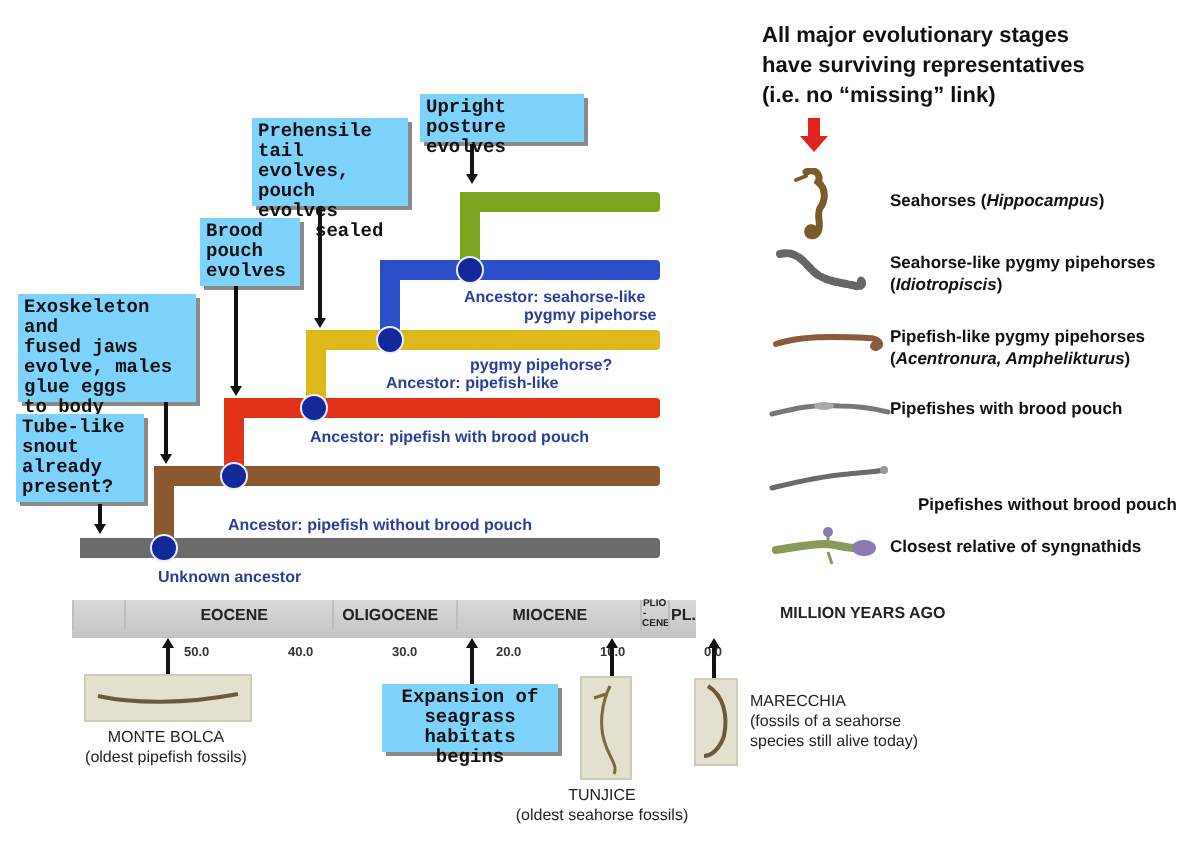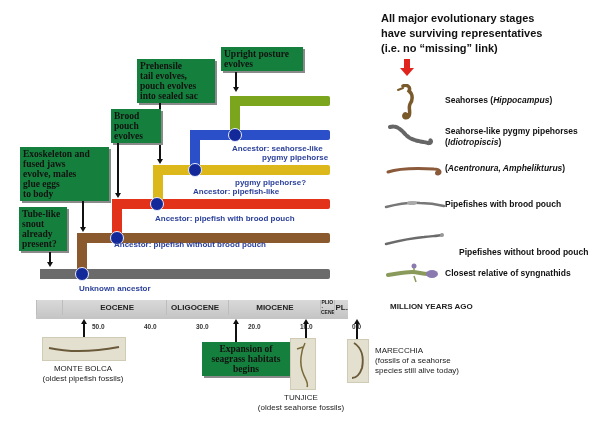--- a/index.html
+++ b/index.html
@@ -1,18 +1,18 @@
 <!DOCTYPE html>
 <html><head>
 <meta charset="utf-8">
 <style>
   html, body { margin:0; padding:0; background:#ffffff; }
   body { width:600px; height:423px; position:relative; overflow:hidden; font-family:"Liberation Sans", "DejaVu Sans", sans-serif; }
   .abs { position:absolute; }
-  .callout { position:absolute; background:#15803d; box-shadow:2px 2px 0 #8a8a8a; font-family:Liberation Serif, serif; font-weight:bold; font-size:9.5px; line-height:10px; color:#111; padding:2px 3px; box-sizing:border-box;margin-left:11px; }
+  .callout { position:absolute; background:#7dd3fc; box-shadow:2px 2px 0 #8a8a8a; font-family:Liberation Mono, monospace; font-weight:bold; font-size:9.5px; line-height:10px; color:#111; padding:2px 3px; box-sizing:border-box; }
   .callout.center { text-align:center; }
   .arrow-line { position:absolute; width:1.5px; background:#111; }
   .arrow-head { position:absolute; width:0; height:0; border-left:3px solid transparent; border-right:3px solid transparent; border-top:5px solid #111; }
   .up-head { position:absolute; width:0; height:0; border-left:3px solid transparent; border-right:3px solid transparent; border-bottom:5px solid #111; }
   .bar { position:absolute; height:10px; border-radius:0 2px 2px 0; }
   .vbar { position:absolute; width:10px; }
   .node { position:absolute; width:14px; height:14px; border-radius:50%; background:#13299a; border:1.5px solid #e8ecff; box-sizing:border-box; }
   .anc { position:absolute; font-weight:bold; font-size:8px; color:#2a3f9a; white-space:nowrap; line-height:9px; }
   .taxon { position:absolute; font-weight:bold; font-size:8.5px; color:#111; line-height:11px; white-space:nowrap; }
   .taxon i { font-style:italic; }
@@ -63,21 +63,21 @@
 <div class="callout" style="left:9px; top:147px; width:89px; height:54px;">
   <div>Exoskeleton and</div>
   <div>fused jaws</div>
   <div>evolve, males</div>
   <div>glue eggs</div>
   <div>to body</div>
 </div>
 <div class="arrow-line" style="left:82px; top:201px; height:26px;"></div>
 <div class="arrow-head" style="left:80px; top:227px;"></div>
 
-<div class="callout" style="left:8px; top:207px; width:48px; height:44px;">
+<div class="callout" style="left:8px; top:207px; width:64px; height:44px;">
   <div>Tube-like</div>
   <div>snout</div>
   <div>already</div>
   <div>present?</div>
 </div>
 <div class="arrow-line" style="left:49px; top:252px; height:10px;"></div>
 <div class="arrow-head" style="left:47px; top:262px;"></div>
 
 <div class="bar" style="left:40px; top:269px; width:290px; background:#6b6b6b;"></div>
 
@@ -104,21 +104,21 @@
 
 <div class="anc" style="left:232px; top:144px;">
   <div>Ancestor: seahorse-like</div>
   <div style="padding-left:30px;">pygmy pipehorse</div>
 </div>
 <div class="anc" style="left:193px; top:178px;">
   <div style="padding-left:42px;">pygmy pipehorse?</div>
   <div>Ancestor: pipefish-like</div>
 </div>
 <div class="anc" style="left:155px; top:214px;">Ancestor: pipefish with brood pouch</div>
-<div class="anc" style="left:114px; top:240px;text-align:center;">Ancestor: pipefish without brood pouch</div>
+<div class="anc" style="left:114px; top:258px;text-align:center;">Ancestor: pipefish without brood pouch</div>
 <div class="anc" style="left:79px; top:284px;">Unknown ancestor</div>
 
 <svg class="animal" style="left:395px; top:84px;" width="24" height="36" viewBox="0 0 24 36">
   <path d="M8 2 C12 0 16 3 14 7 C18 10 18 16 15 20 C13 24 16 28 14 32 C12 35 8 34 9 31 C10 29 12 30 12 31" fill="none" stroke="#7a5a2a" stroke-width="3.5" stroke-linecap="round"></path>
   <path d="M8 4 L3 6" stroke="#7a5a2a" stroke-width="2" stroke-linecap="round"></path>
 </svg>
 <svg class="animal" style="left:388px; top:123px;" width="46" height="26" viewBox="0 0 46 26">
   <path d="M2 4 C10 2 14 8 18 12 C24 18 32 18 40 20 C43 21 44 18 42 17" fill="none" stroke="#666" stroke-width="4" stroke-dasharray="3 2" stroke-linecap="round"></path>
 </svg>
 <svg class="animal" style="left:386px; top:164px;" width="60" height="14" viewBox="0 0 60 14">
@@ -140,20 +140,21 @@
 </svg>
 
 <div class="taxon" style="left:445px; top:95px;">
   <span>Seahorses (</span><i>Hippocampus</i><span>)</span>
 </div>
 <div class="taxon" style="left:445px; top:126px;">
   <div>Seahorse-like pygmy pipehorses</div>
   <div><span>(</span><i>Idiotropiscis</i><span>)</span></div>
 </div>
 <div class="taxon" style="left:445px; top:163px;">
+  <div>Pipefish-like pygmy pipehorses</div>
   <div><span>(</span><i>Acentronura, Amphelikturus</i><span>)</span></div>
 </div>
 <div class="taxon" style="left:445px; top:199px;">Pipefishes with brood pouch</div>
 <div class="taxon" style="left:445px; top:247px;padding-left:14px;">Pipefishes without brood pouch</div>
 <div class="taxon" style="left:445px; top:268px;">Closest relative of syngnathids</div>
 
 <div class="timeline" id="timeline">
     <div class="epoch" style="left: 0px; width: 26px;"></div>
     <div class="epoch" style="left: 26px; width: 109.2px;">EOCENE</div>
     <div class="epoch" style="left: 130px; width: 57.2px;">OLIGOCENE</div>

